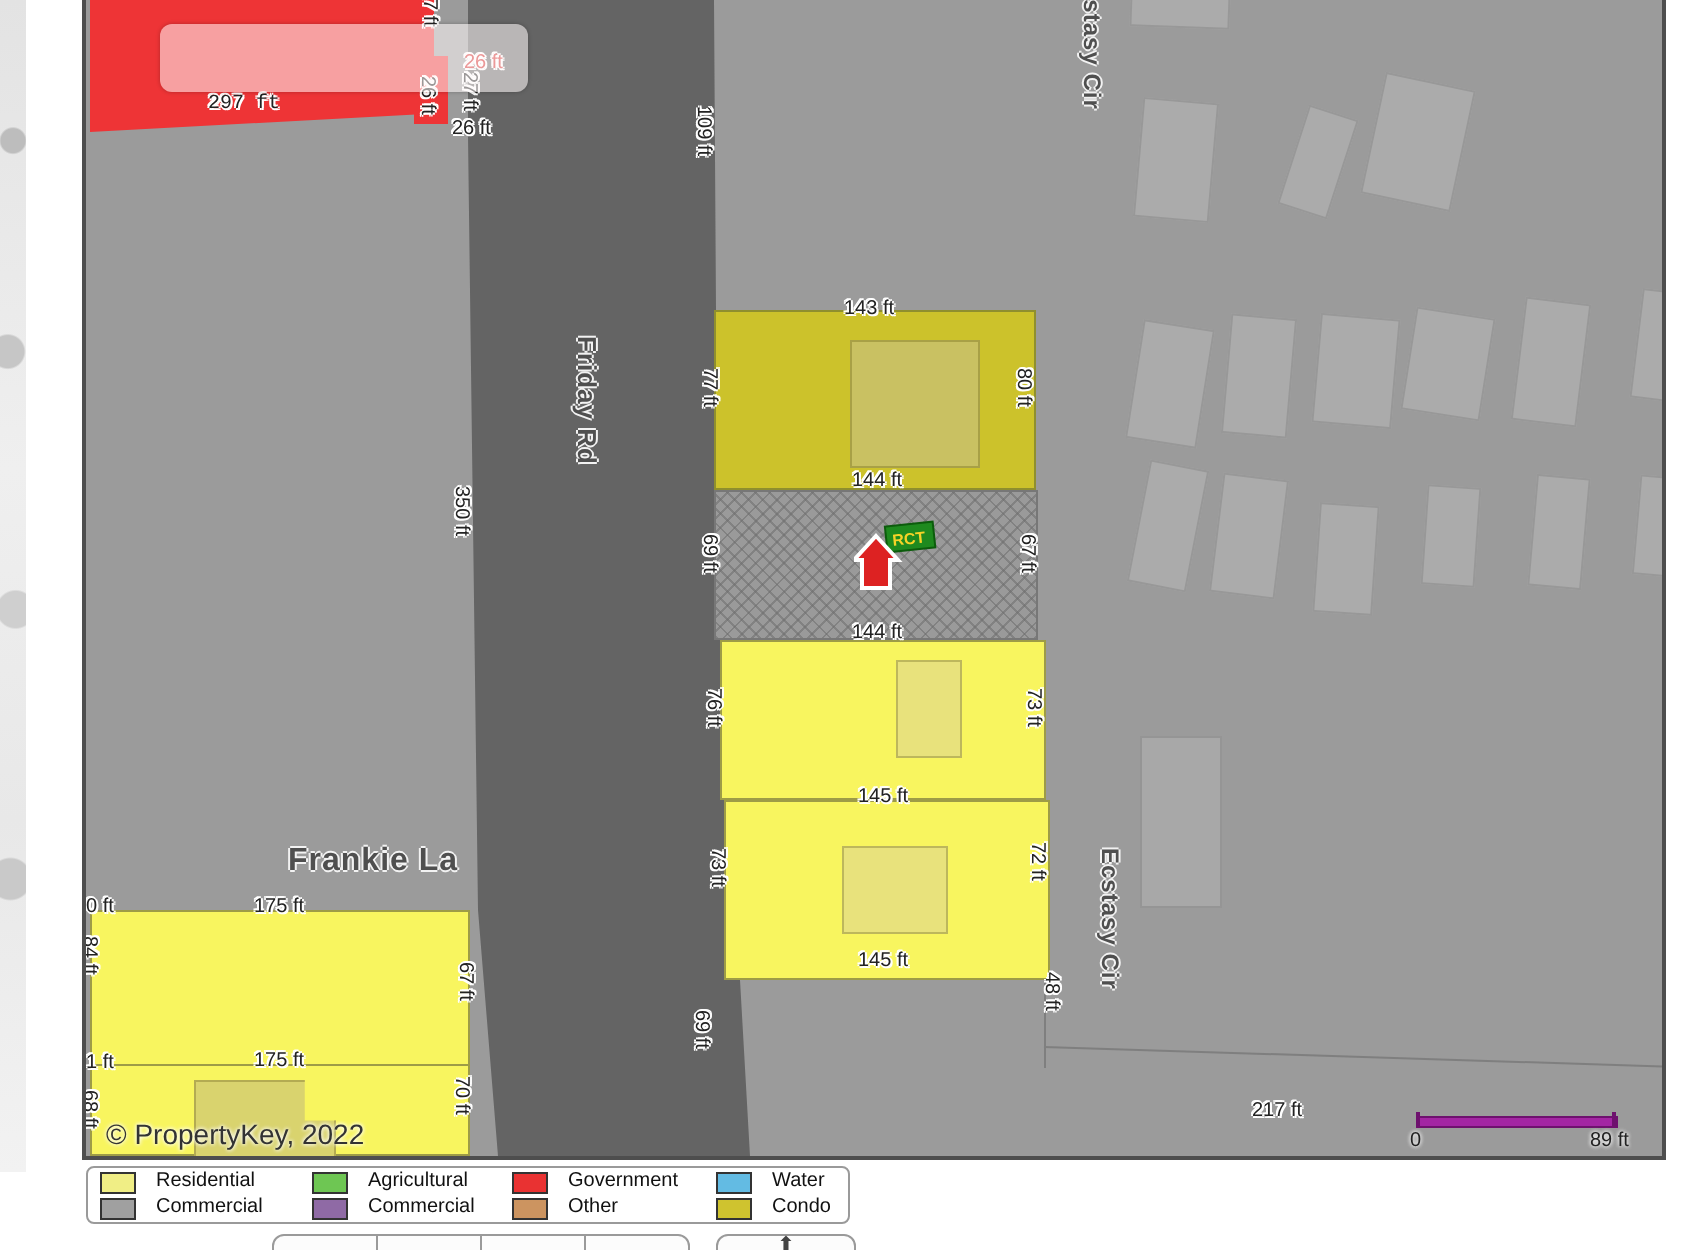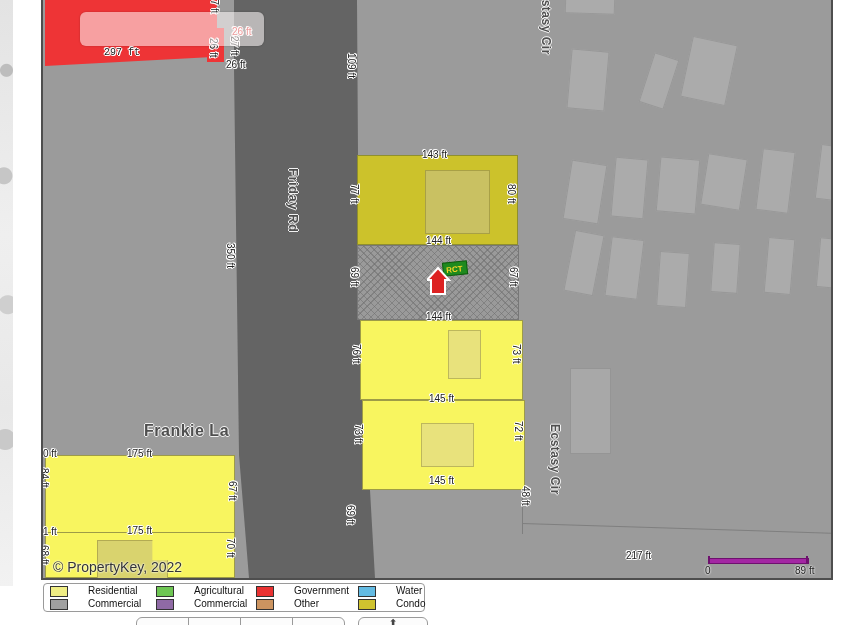--- a/index.html
+++ b/index.html
@@ -79,21 +79,21 @@
   #scalebar .lbl{position:absolute;top:10px;font-size:10px;color:#222;
     text-shadow:0 0 2px #fff,0 0 2px #fff;}
 
   
   #legend{position:absolute;left:43px;top:583px;width:382px;height:29px;background:#fff;
     border:1px solid #9a9a9a;border-radius:4px;box-sizing:border-box;z-index:40;
     display:grid;grid-template-rows:repeat(2,12px);grid-auto-flow:column;
     grid-template-columns:106px 100px 102px auto;align-content:center;row-gap:1px;padding:0 0 0 6px;}
   .legend-item{display:flex;align-items:center;height:12px;}
   .legend-swatch{width:16px;height:9px;border:1px solid #333;flex:0 0 auto;}
-  .legend-label{font-size:10px;color:#111;margin-left:20px;line-height:1;}
+  .legend-label{font-size:10px;color:#111;margin-left:10px;line-height:1;}
 
   #watermark{position:absolute;left:2px;top:586px;z-index:60;
     font-family:"Liberation Serif",serif;font-size:27px;color:rgba(85,85,85,.8);
     letter-spacing:0px;text-shadow:1px 1px 0 rgba(255,255,255,.55);white-space:nowrap;}
 
   
   #toolbar-seg{position:absolute;left:136px;top:617px;width:209px;height:22px;background:#fcfcfc;
     border:1px solid #9a9a9a;border-radius:6px;box-sizing:border-box;display:flex;}
   #toolbar-seg .seg{flex:1;border-right:1px solid #9a9a9a;}
   #toolbar-seg .seg:last-child{border-right:none;}

